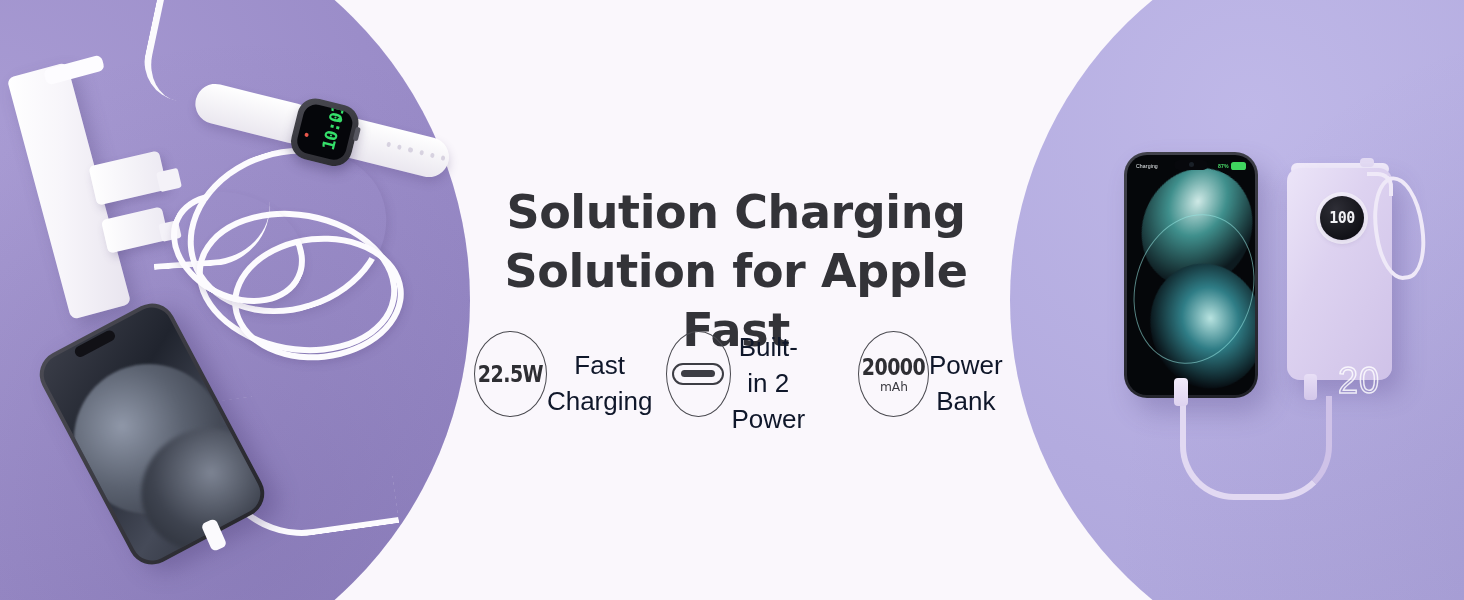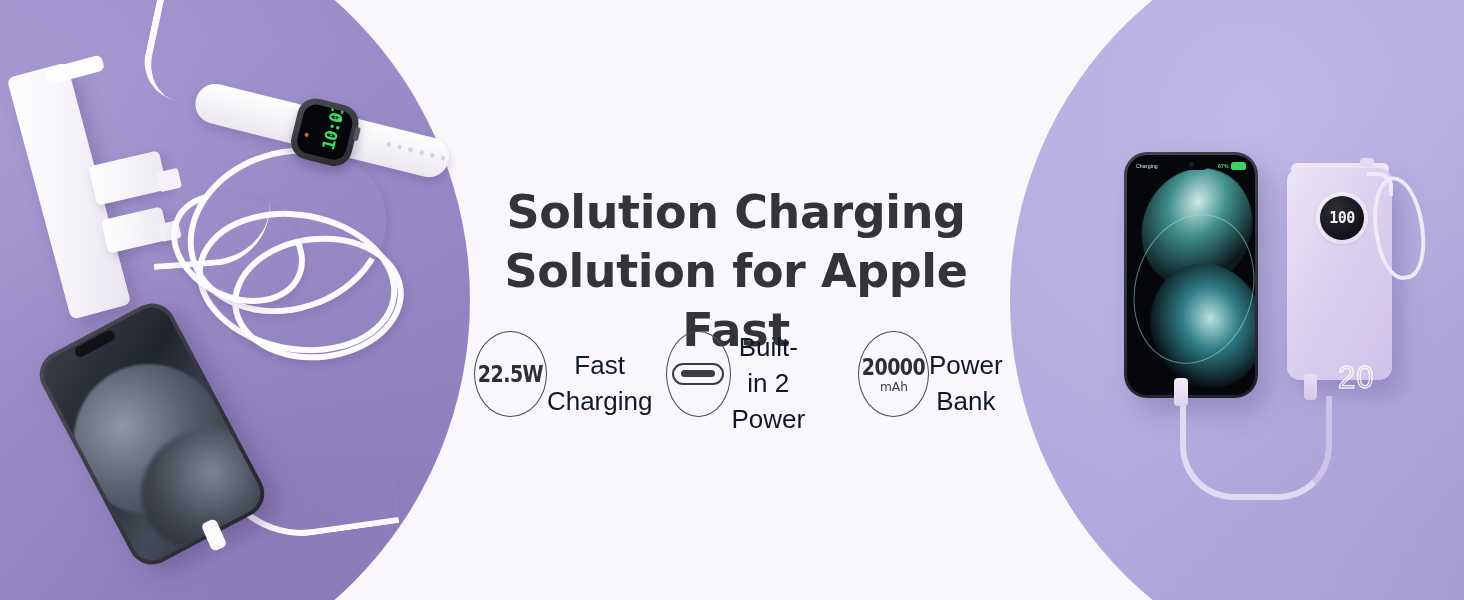--- a/index.html
+++ b/index.html
@@ -132,21 +132,21 @@
     background:linear-gradient(118deg,#ece5f8 0%,#ddd2f0 40%,#cfc2e8 100%);
     box-shadow:9px 14px 24px rgba(85,70,140,.30);}
   .pbank-top{position:absolute;left:287px;top:163px;width:98px;height:12px;border-radius:7px;background:#f0eafa;}
   .pbank-btn{position:absolute;left:356px;top:158px;width:14px;height:9px;border-radius:4px;background:#e4dcf4;}
   .pb-led{position:absolute;left:316px;top:196px;width:44px;height:44px;border-radius:50%;
     background:radial-gradient(circle at 36% 30%, #2e2e36 0%, #121218 70%, #0a0a0e 100%);
     box-shadow:0 0 0 4px rgba(255,255,255,.55), 0 2px 6px rgba(70,55,110,.3);
     display:flex;align-items:center;justify-content:center;text-align:center;}
   .pb-led-num{color:#f2f2f6;font-size:15px;font-weight:700;font-family:"DejaVu Sans Mono",monospace;letter-spacing:-.6px;}
   .pb-20{position:absolute;left:334px;top:360px;width:70px;height:42px;color:transparent;
-    font-size:31px;font-weight:400;font-family:"Liberation Sans",sans-serif;
+    font-size:36px;font-weight:400;font-family:"Liberation Sans",sans-serif;
     -webkit-text-stroke:1.4px rgba(255,255,255,.82);letter-spacing:1px;}
   .pb-strap{position:absolute;left:370px;top:176px;width:42px;height:96px;border:4px solid #efe9f8;
     border-radius:50% 50% 46% 46%;transform:rotate(-8deg);}
   .pb-strap2{position:absolute;left:363px;top:172px;width:22px;height:20px;border-top:4px solid #efe9f8;border-right:4px solid #efe9f8;border-radius:0 60% 0 0;}
 
   
   .rcable{position:absolute;left:176px;top:396px;width:140px;height:98px;
     border-left:6px solid #e2d9f2;border-bottom:6px solid #e2d9f2;border-right:6px solid #cfc2e8;
     border-radius:0 0 54px 54px;}
   .rcable-tipA{position:absolute;left:170px;top:378px;width:14px;height:28px;border-radius:4px;

